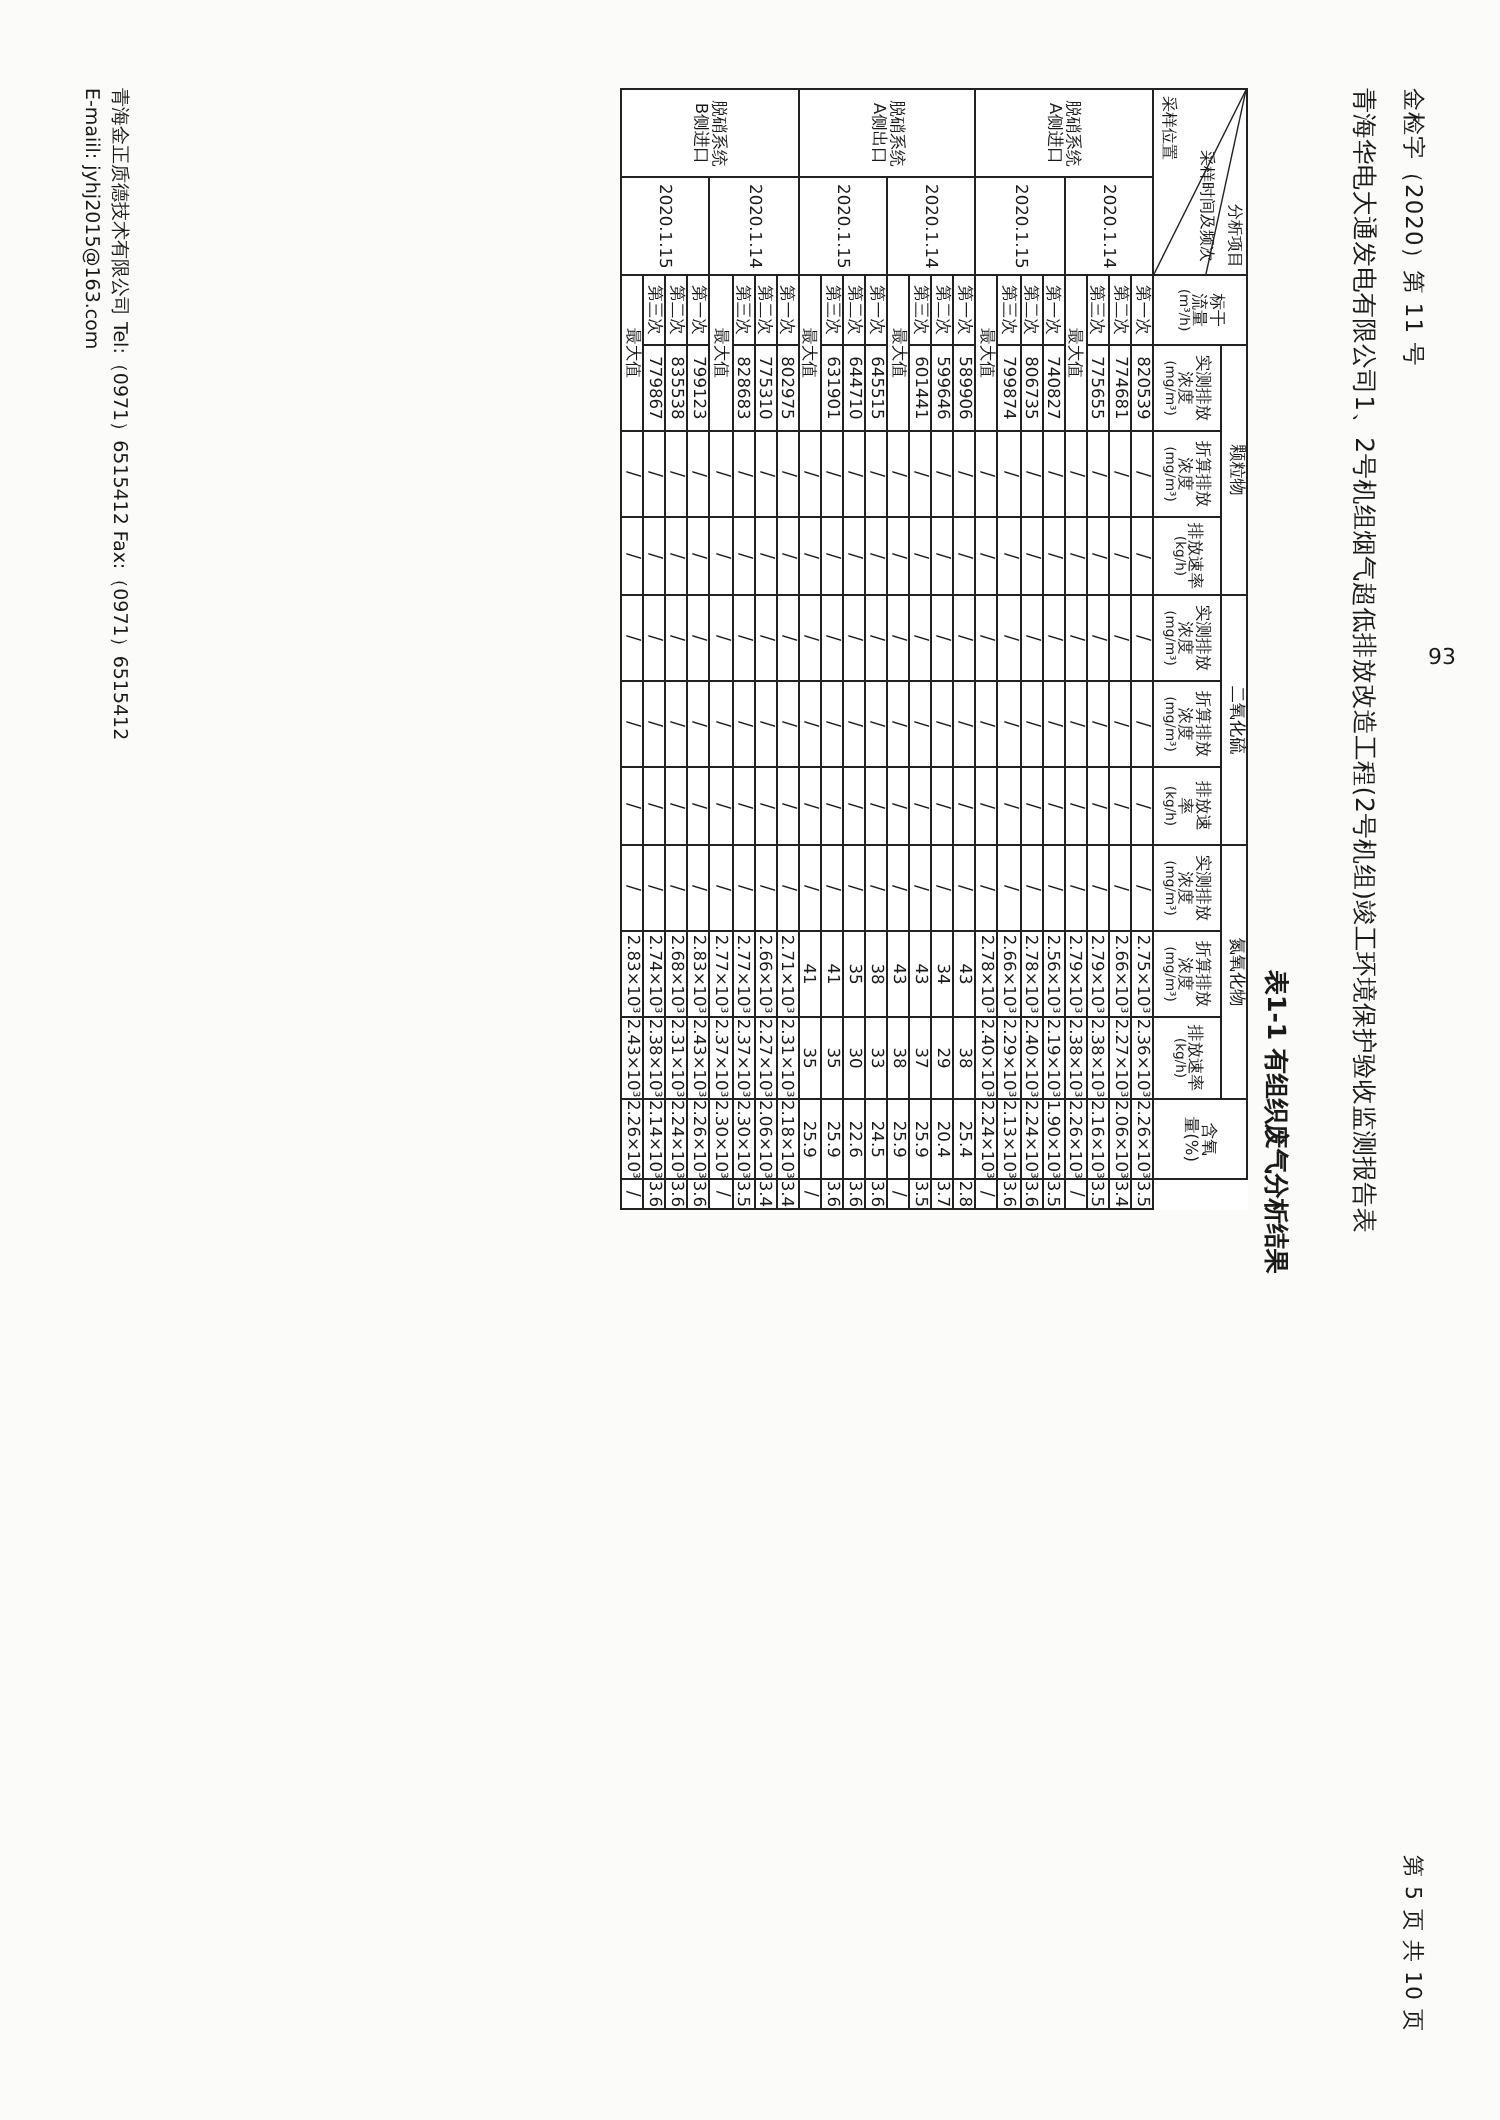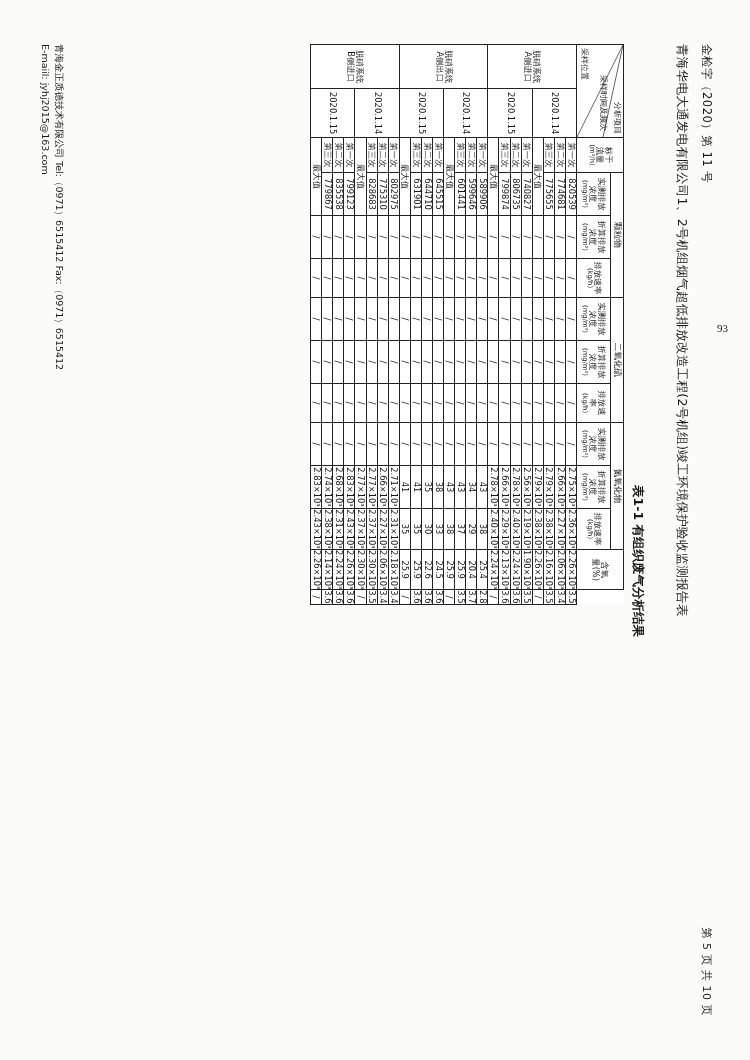--- a/index.html
+++ b/index.html
@@ -15,21 +15,21 @@
     transform:rotate(90deg);
     transform-origin:50% 50%;
   }
 
   .hdr-left{position:absolute;left:14px;top:6px;font-size:11.5px;letter-spacing:.5px;}
   .hdr-right{position:absolute;right:14px;top:6px;font-size:11px;letter-spacing:.5px;}
   .hdr-title{position:absolute;left:14px;top:30px;font-size:12.5px;letter-spacing:.3px;white-space:nowrap;}
   .tbl-title{position:absolute;left:455px;top:74px;font-size:12.5px;font-weight:bold;}
 
   .foot{position:absolute;left:14px;bottom:8px;font-size:9.5px;line-height:1.5;}
-  .pageno{position:absolute;right:22px;top:322px;font-size:11px;font-family:Liberation Serif, serif;}
+  .pageno{position:absolute;right:22px;top:322px;font-size:11px;}
 
   table.main{
     position:absolute;left:14px;top:96px;
     border-collapse:collapse;
     font-size:8.3px;
     background:#fff;
   }
   table.main th,table.main td{
     border:1px solid #222;
     text-align:center;

